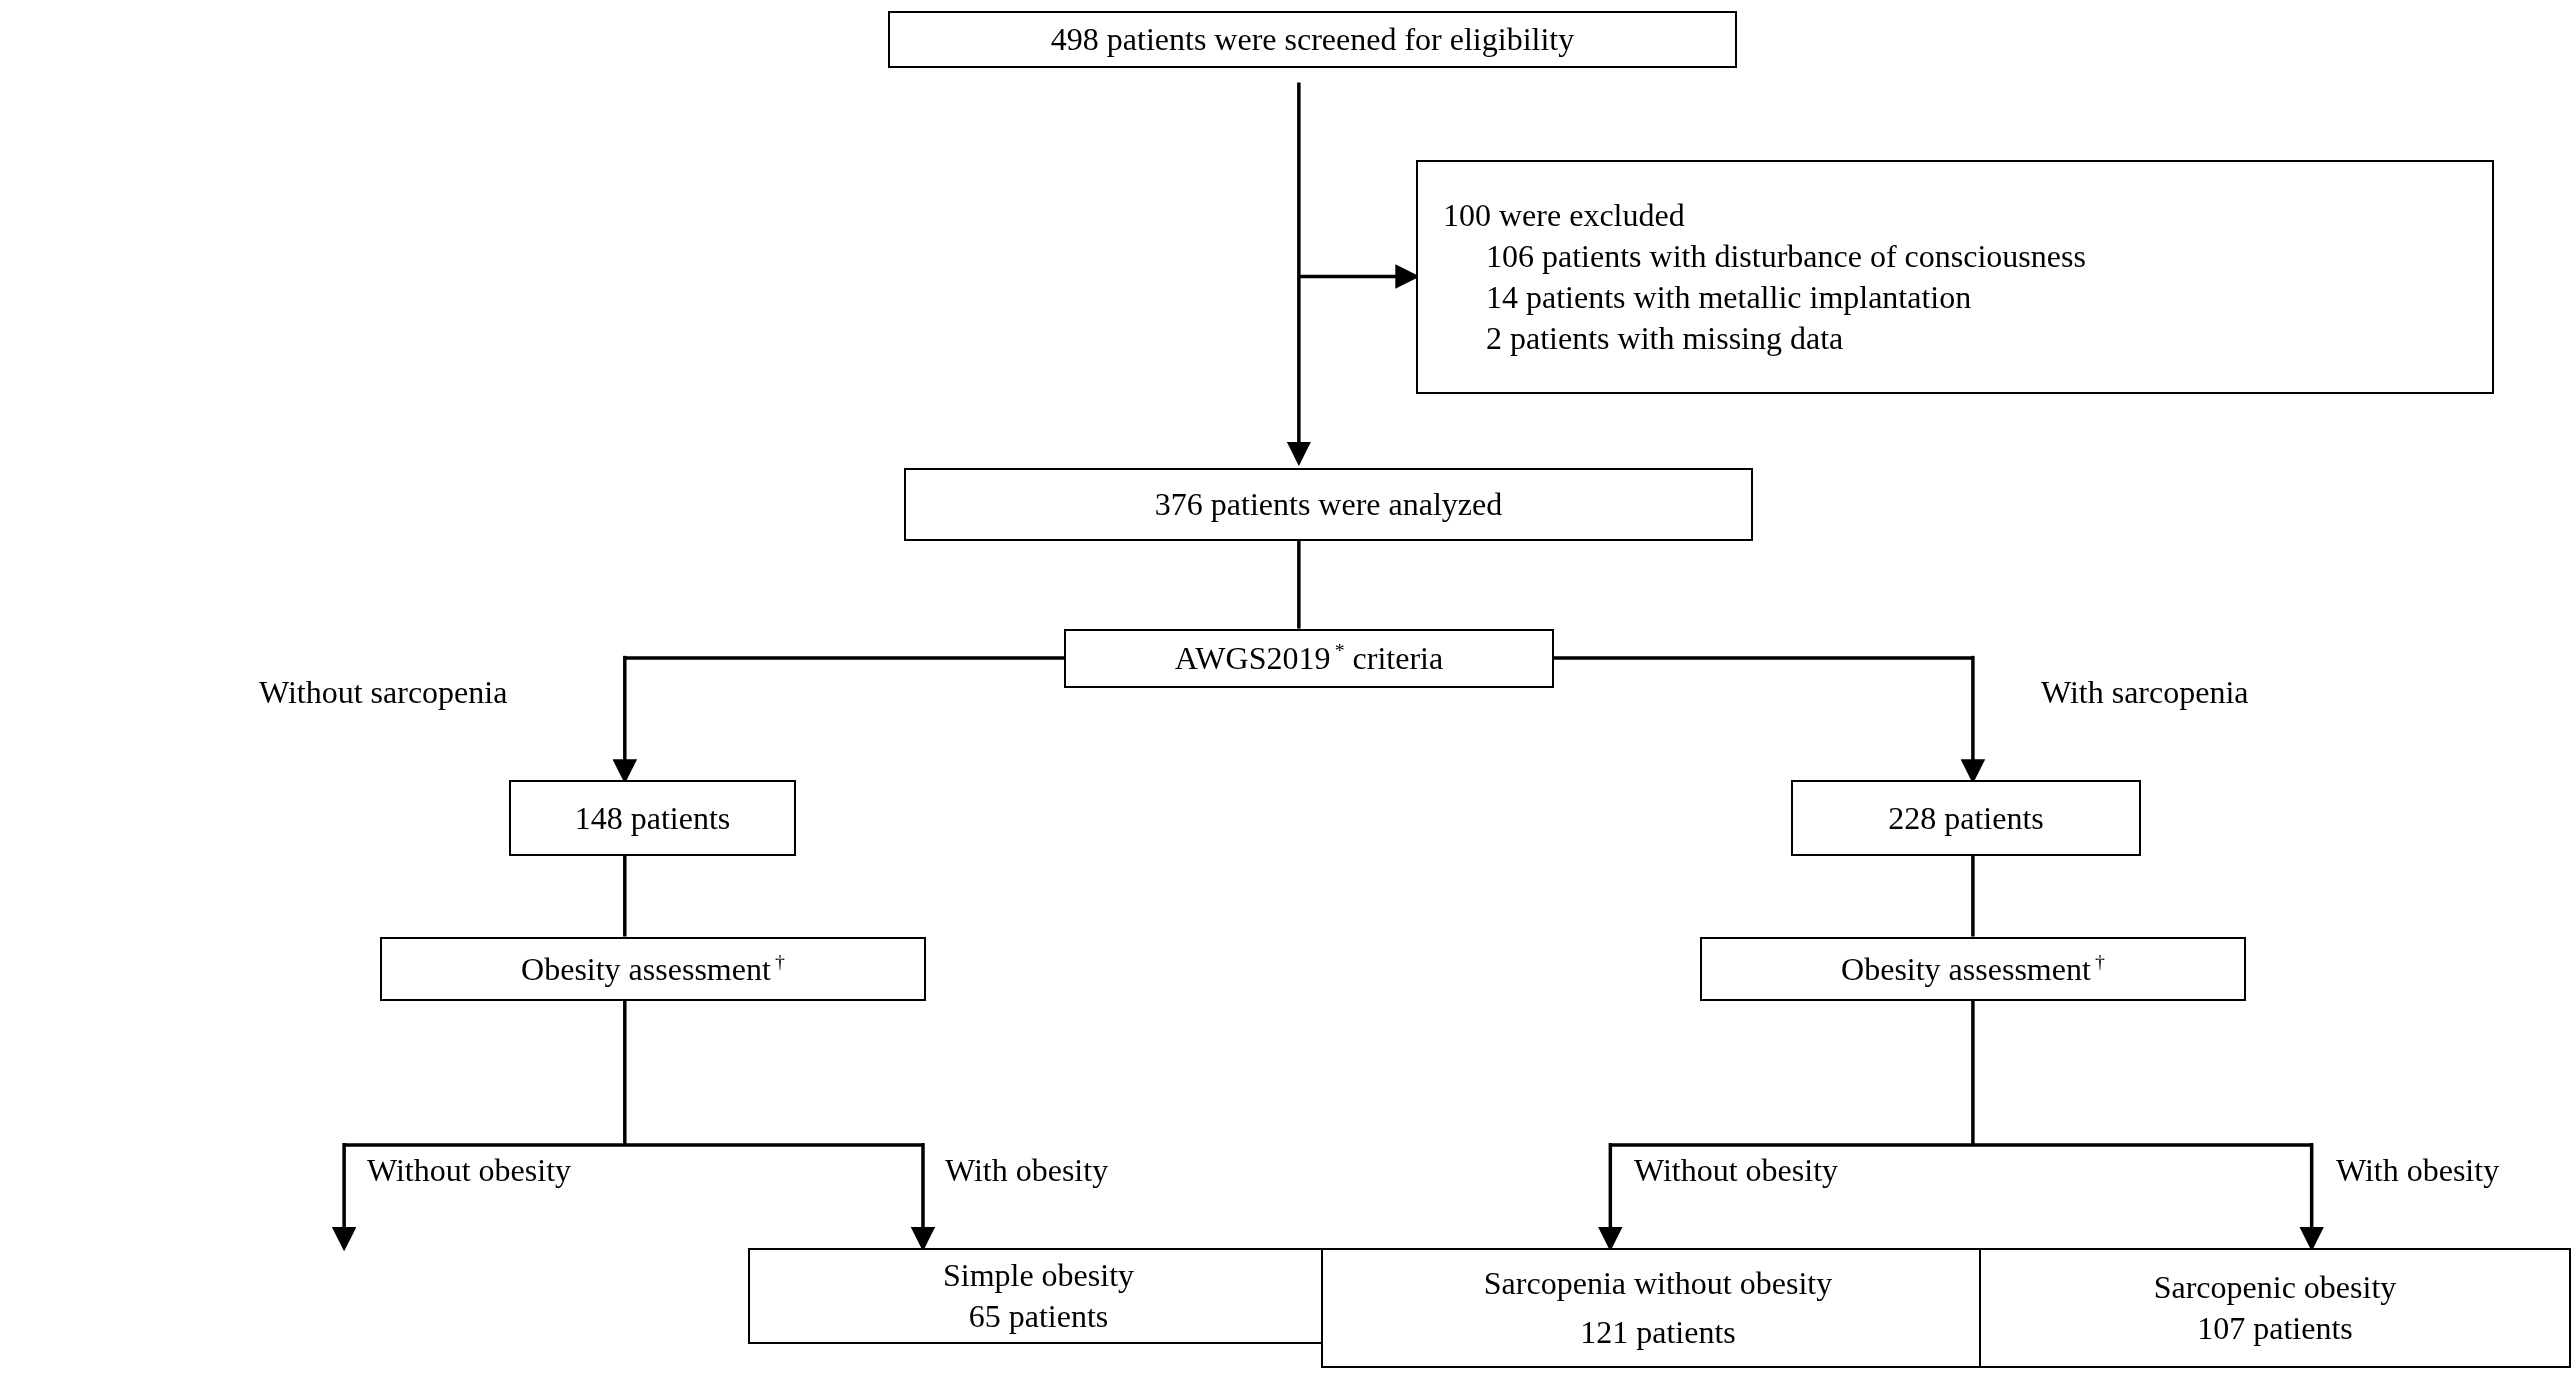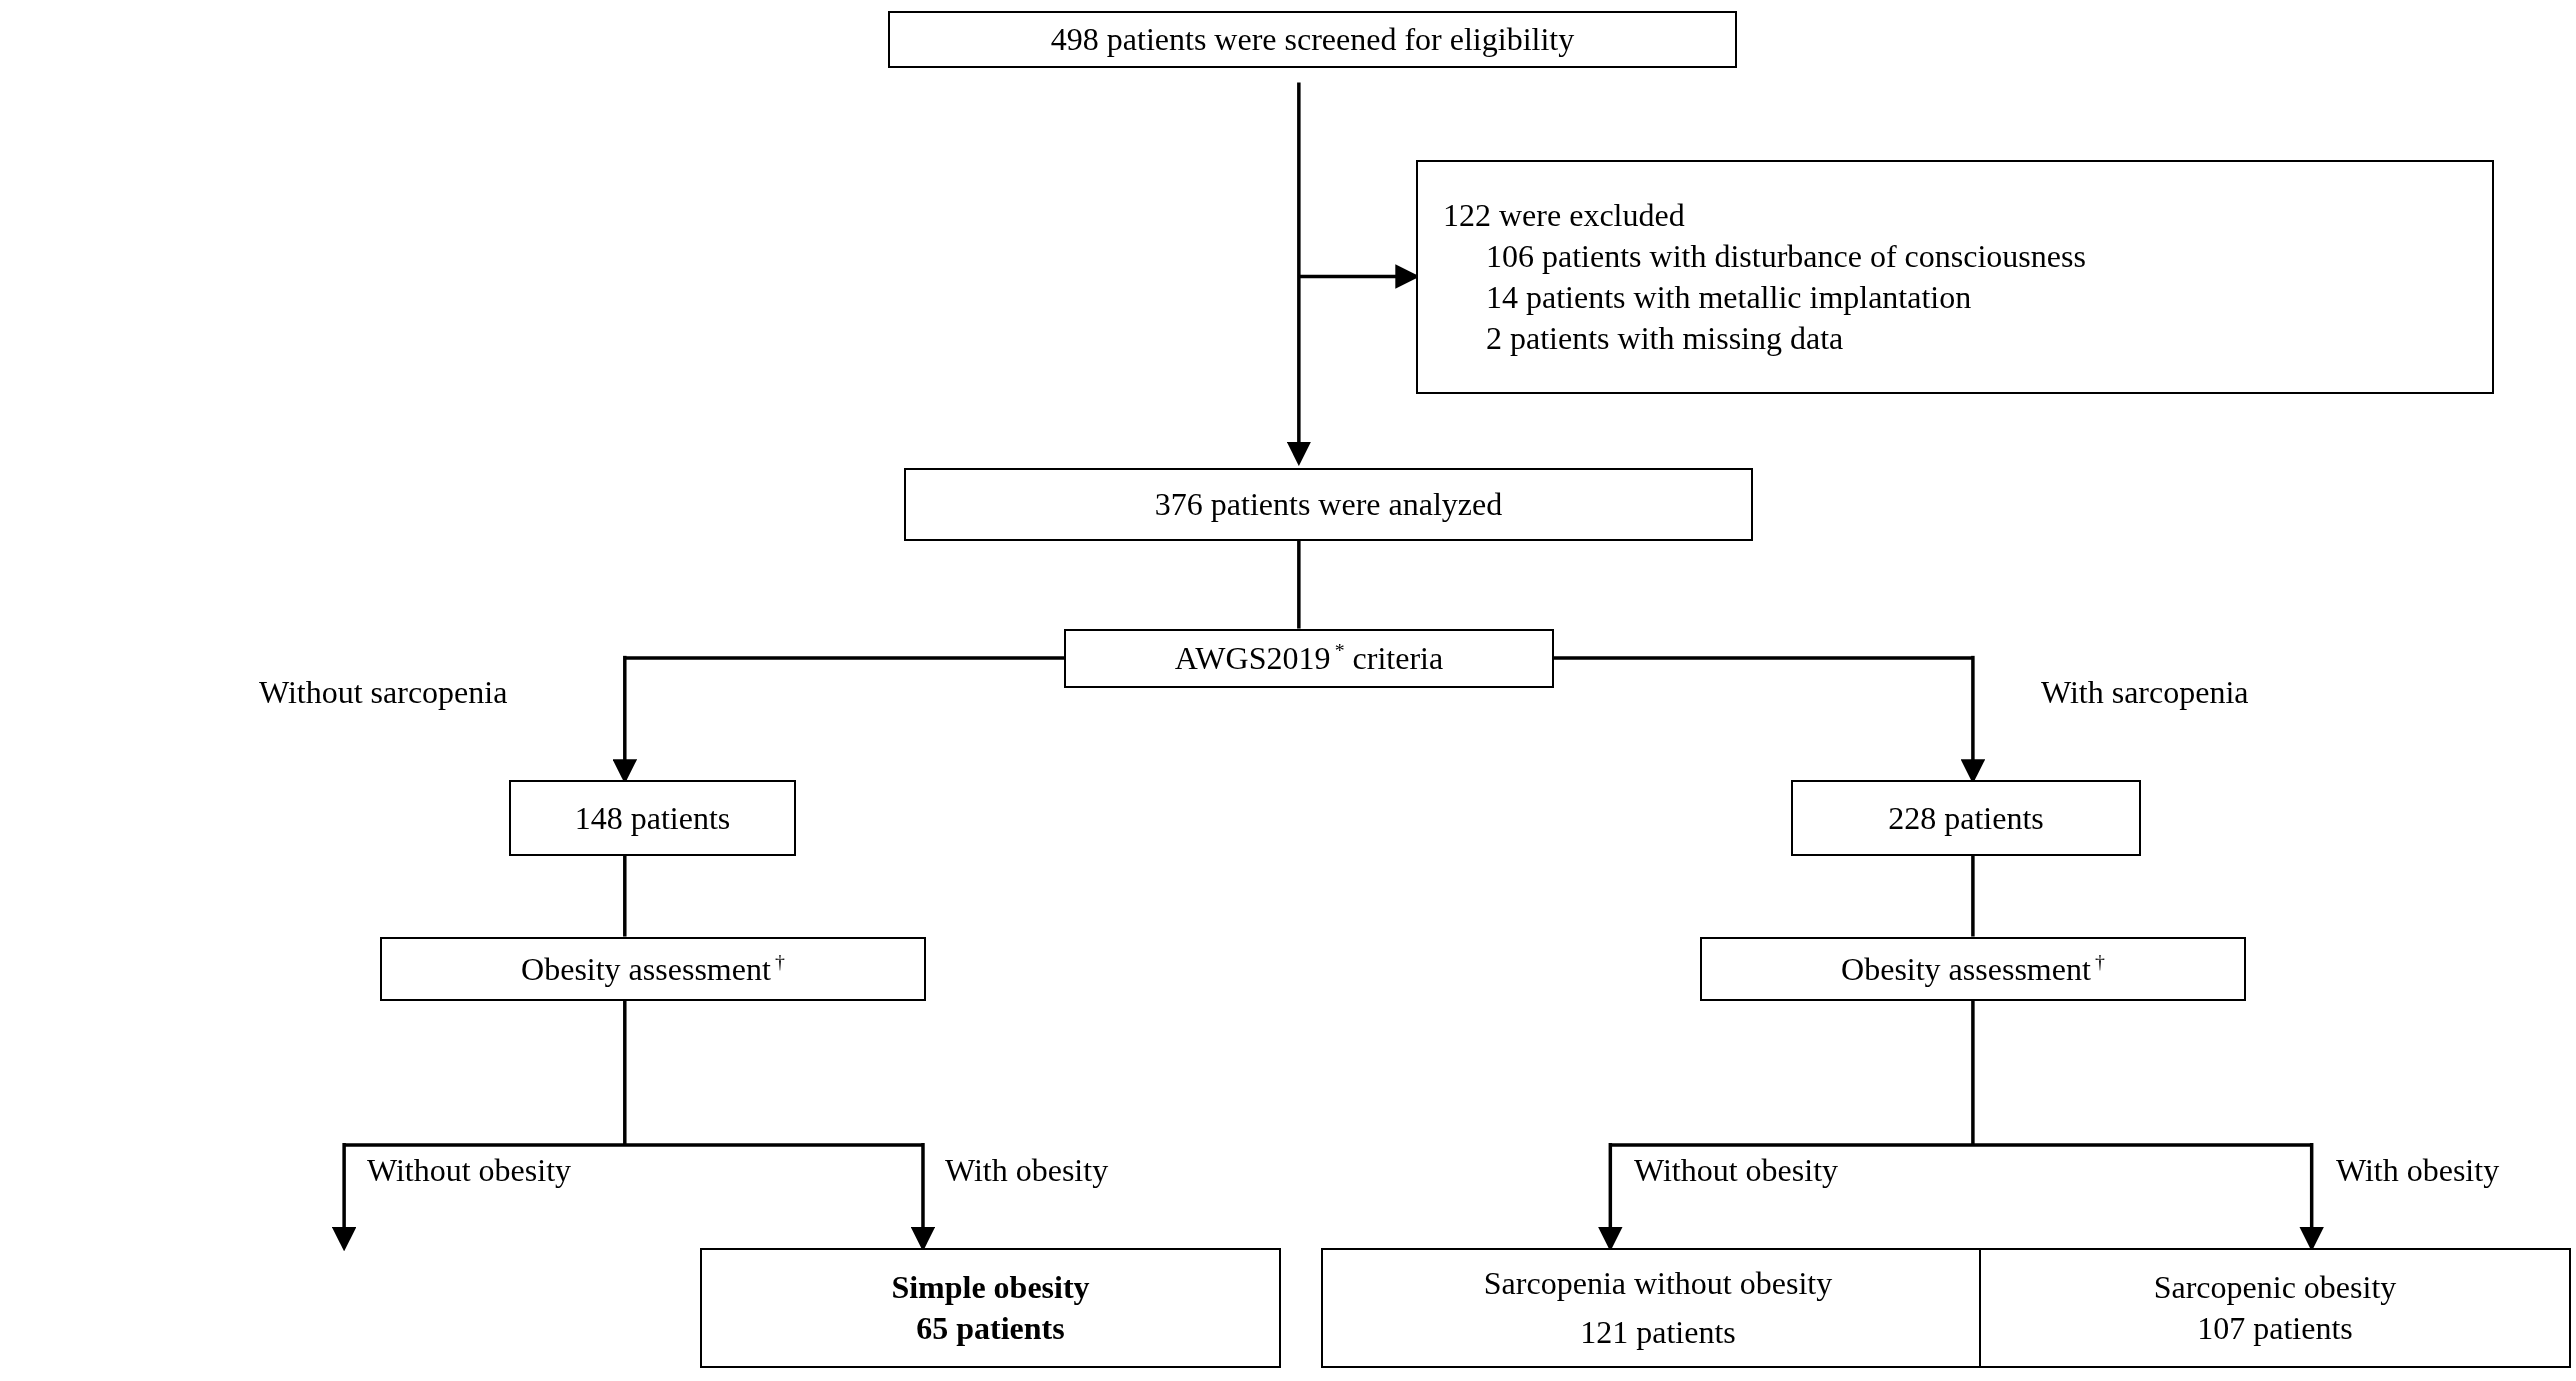--- a/index.html
+++ b/index.html
@@ -101,21 +101,21 @@
       <line x1="2300" y1="1633" x2="2300" y2="1782" marker-end="url(#arrow)"></line>
       <line x1="3302" y1="1633" x2="3302" y2="1782" marker-end="url(#arrow)"></line>
     </g>
   </svg>
 
   <div class="node" style="left:888px; top:11.2px; width:849px; height:57px;">
     <span class="line">498 patients were screened for eligibility</span>
   </div>
 
   <div class="node left-align" style="left:1416px; top:160px; width:1078px; height:234px; padding:12.6px 0 12.6px 25px;">
-    <span class="line">122 were excluded</span>
+    <span class="line">100 were excluded</span>
     <span class="line indent">106 patients with disturbance of consciousness</span>
     <span class="line indent">14 patients with metallic implantation</span>
     <span class="line indent">2 patients with missing data</span>
   </div>
 
   <div class="node" style="left:904px; top:468px; width:849px; height:73px;align-items:center;">
     <span class="line">376 patients were analyzed</span>
   </div>
 
   <div class="node" style="left:1064px; top:629px; width:490px; height:59px;">
@@ -159,21 +159,21 @@
     <span>With obesity</span>
   </div>
   <div class="edge-label" style="left:1634px; top:1154px;">
     <span>Without obesity</span>
   </div>
   <div class="edge-label" style="left:2336px; top:1154px;">
     <span>With obesity</span>
   </div>
 
 
-  <div class="node" style="left:700px; top:1248px; width:581px; height:120px;font-weight:bold;">
+  <div class="node" style="left:748px; top:1248px; width:581px; height:96px;">
     <span class="line">Simple obesity</span>
     <span class="line">65 patients</span>
   </div>
 
   <div class="node" style="left:1321px; top:1248px; width:674px; height:120px;gap:8px;">
     <span class="line">Sarcopenia without obesity</span>
     <span class="line">121 patients</span>
   </div>
 
   <div class="node" style="left:1979px; top:1248px; width:592px; height:120px;">

